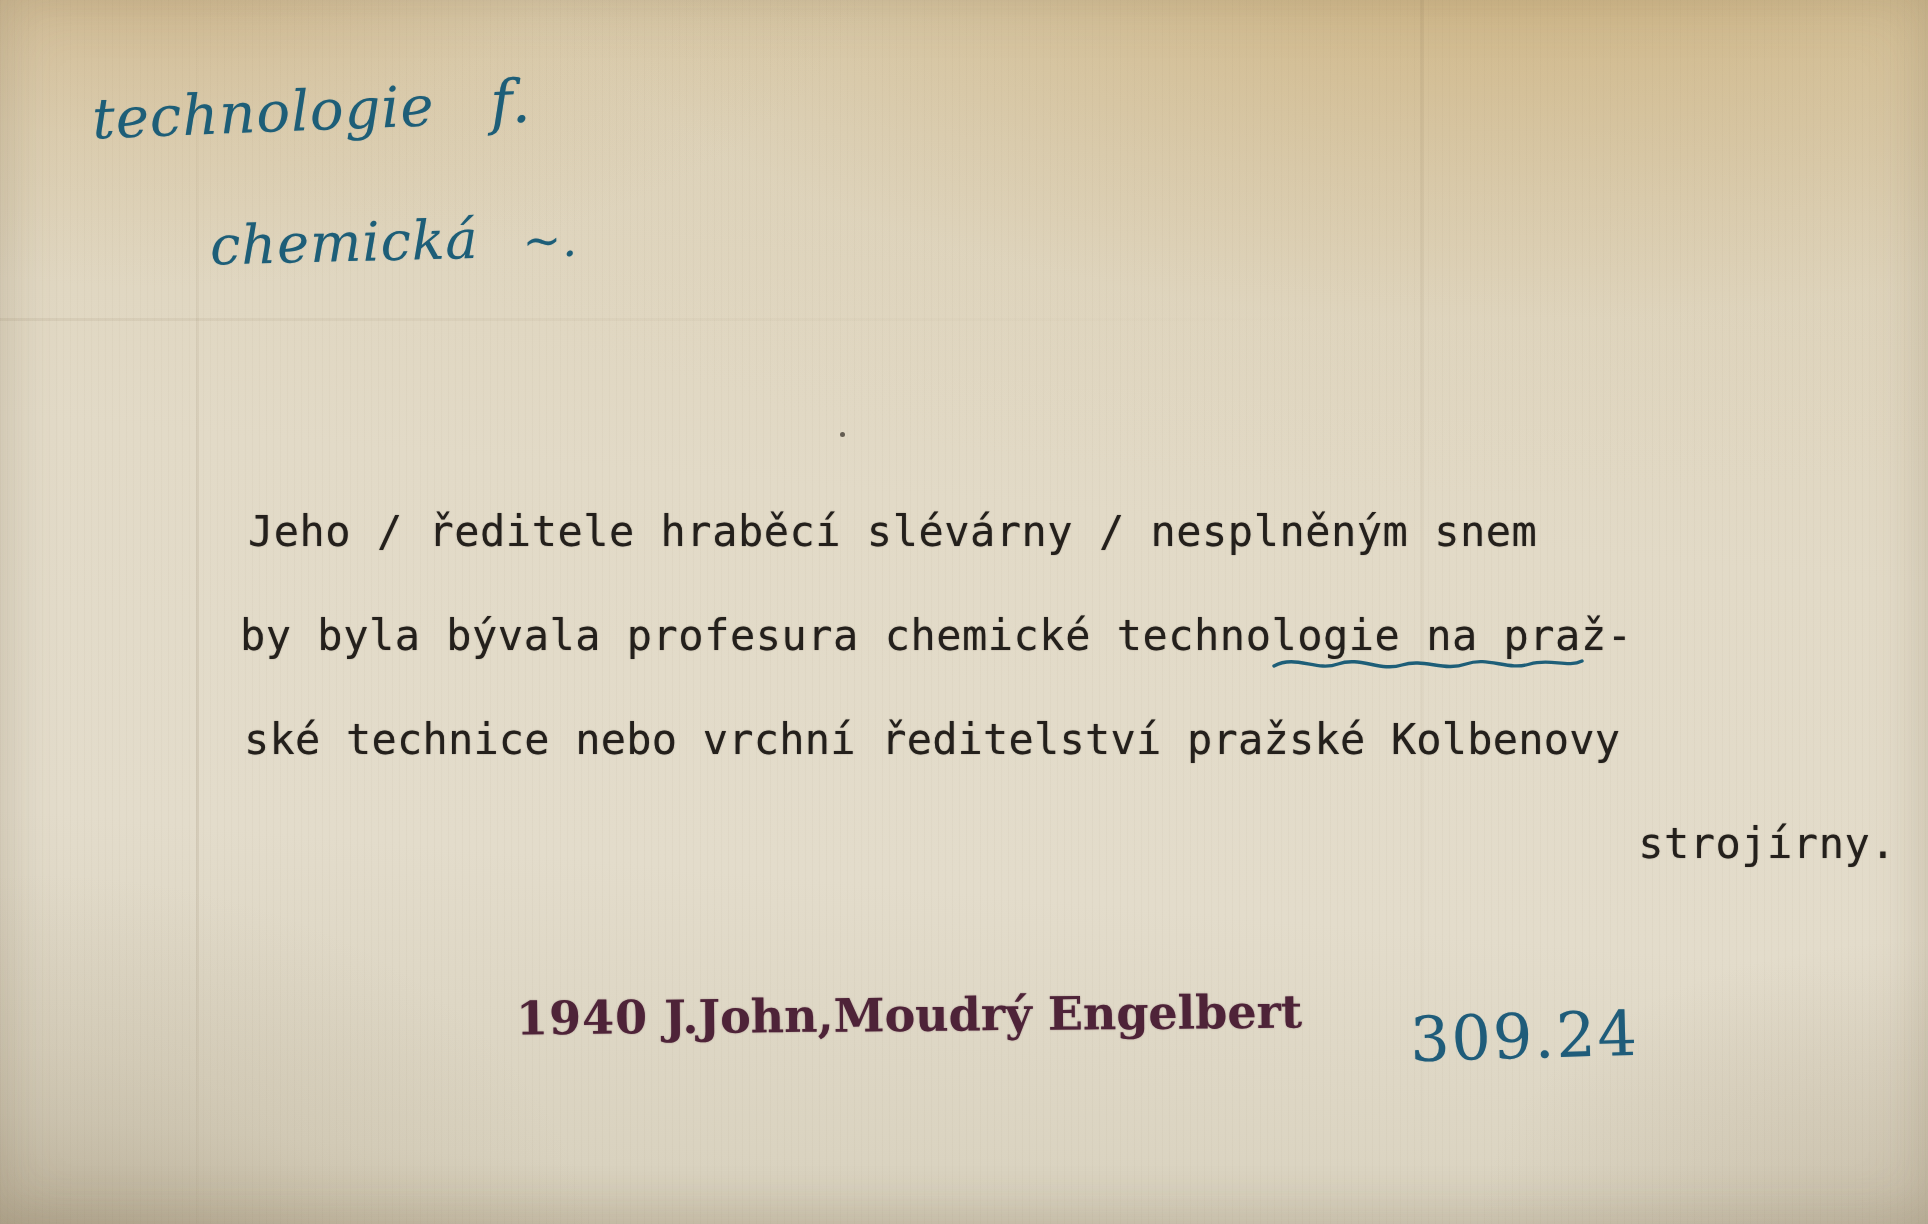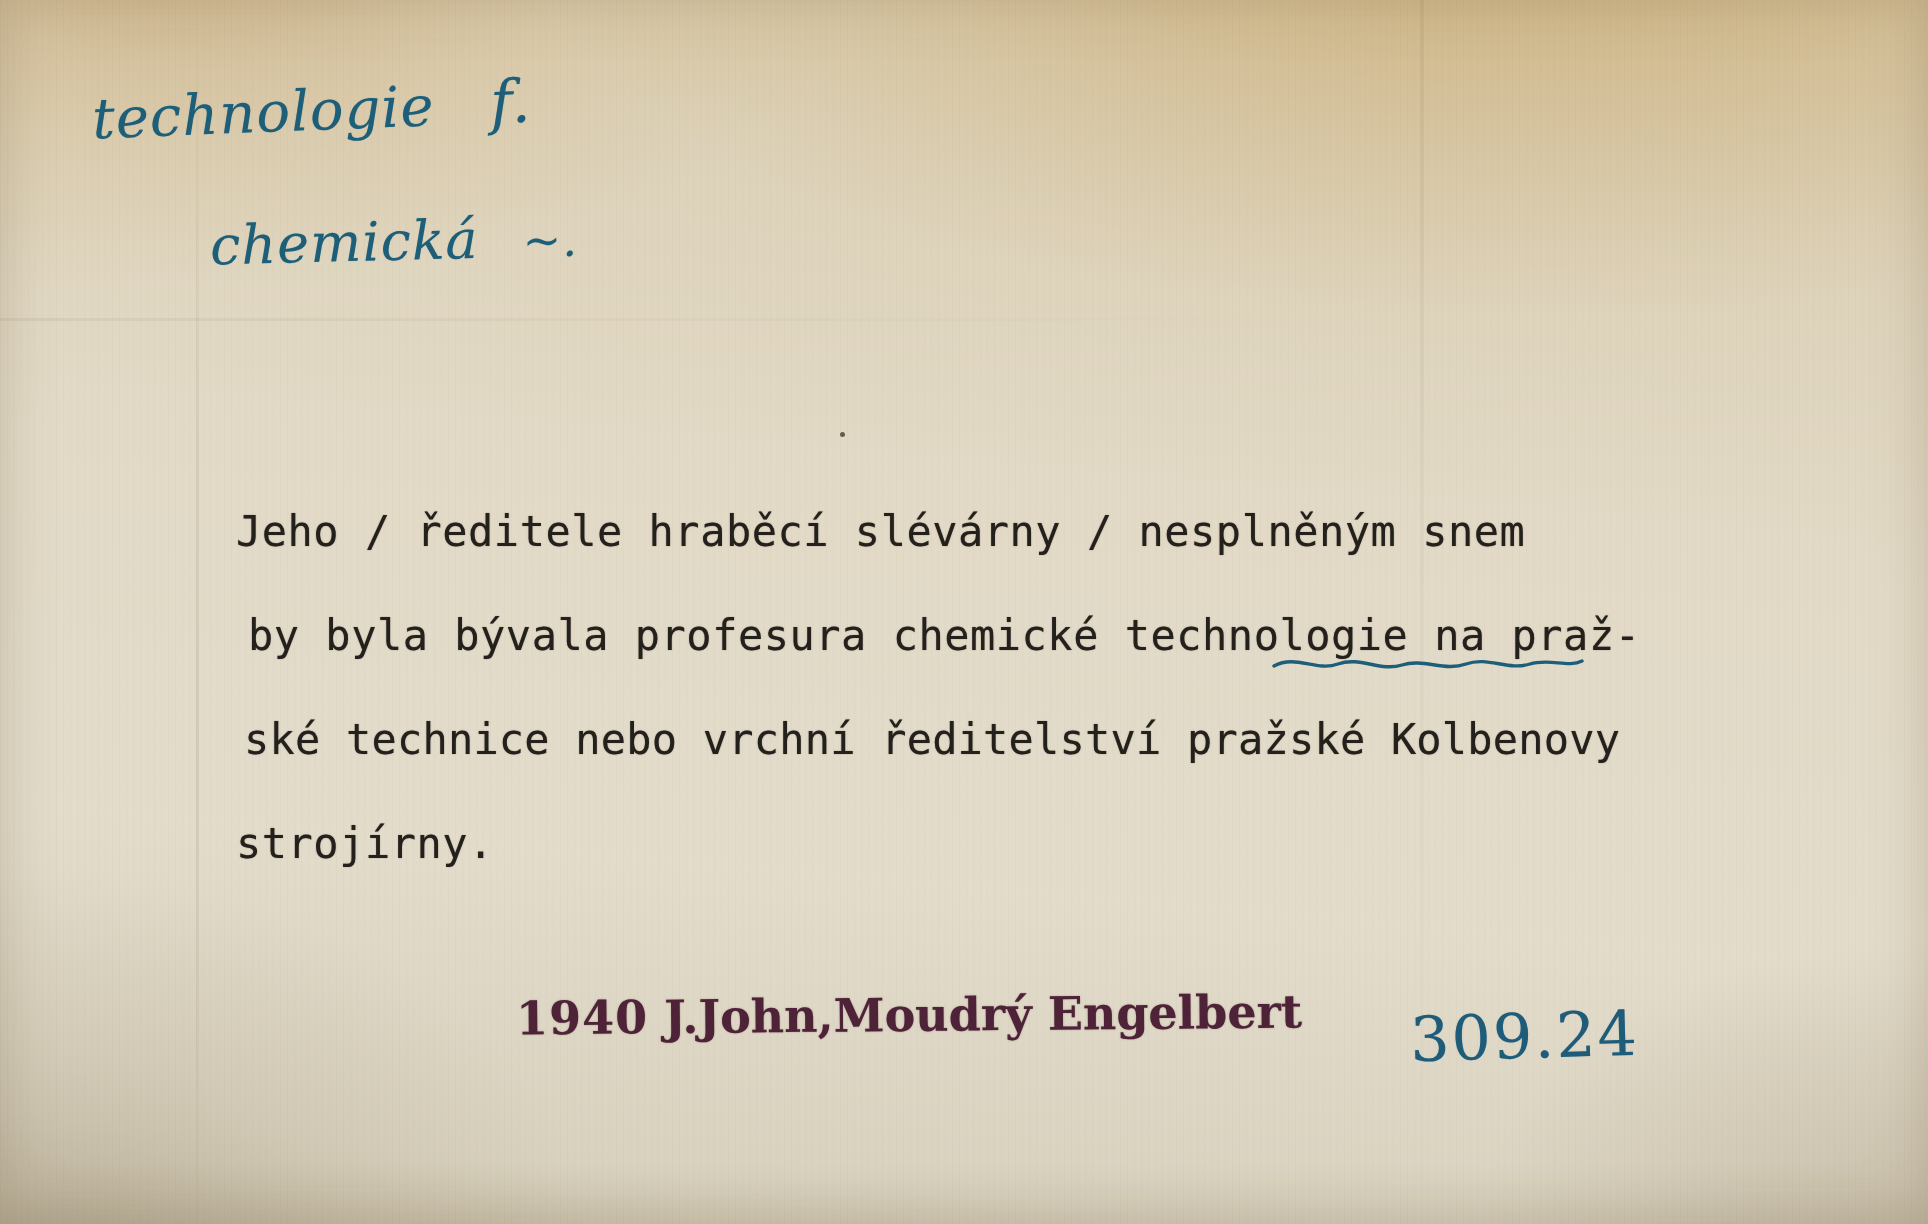--- a/index.html
+++ b/index.html
@@ -121,24 +121,24 @@
     top: 480px;
     width: 1660px;
     font-family: "DejaVu Sans Mono", monospace;
     font-size: 42px;
     line-height: 104px;
     color: #24201c;
     letter-spacing: 0.5px;
     text-shadow: 0 0 1.2px rgba(40,34,28,0.55);
   }
   .typed .ln { white-space: nowrap; }
-  .typed .ln:nth-child(1) { margin-left: 0; }
-  .typed .ln:nth-child(2) { margin-left: 12px; }
+  .typed .ln:nth-child(1) { margin-left: 12px; }
+  .typed .ln:nth-child(2) { margin-left: 4px; }
   .typed .ln:nth-child(3) { margin-left: 8px; letter-spacing: 0.2px; }
-  .typed .ln:nth-child(4) { margin-left: 0px; }
+  .typed .ln:nth-child(4) { margin-left: 16px; text-align: right; }
 
   
   .stray-dot {
     position: absolute;
     left: 840px; top: 432px;
     width: 5px; height: 5px;
     border-radius: 50%;
     background: #3a332b;
     opacity: 0.75;
   }

